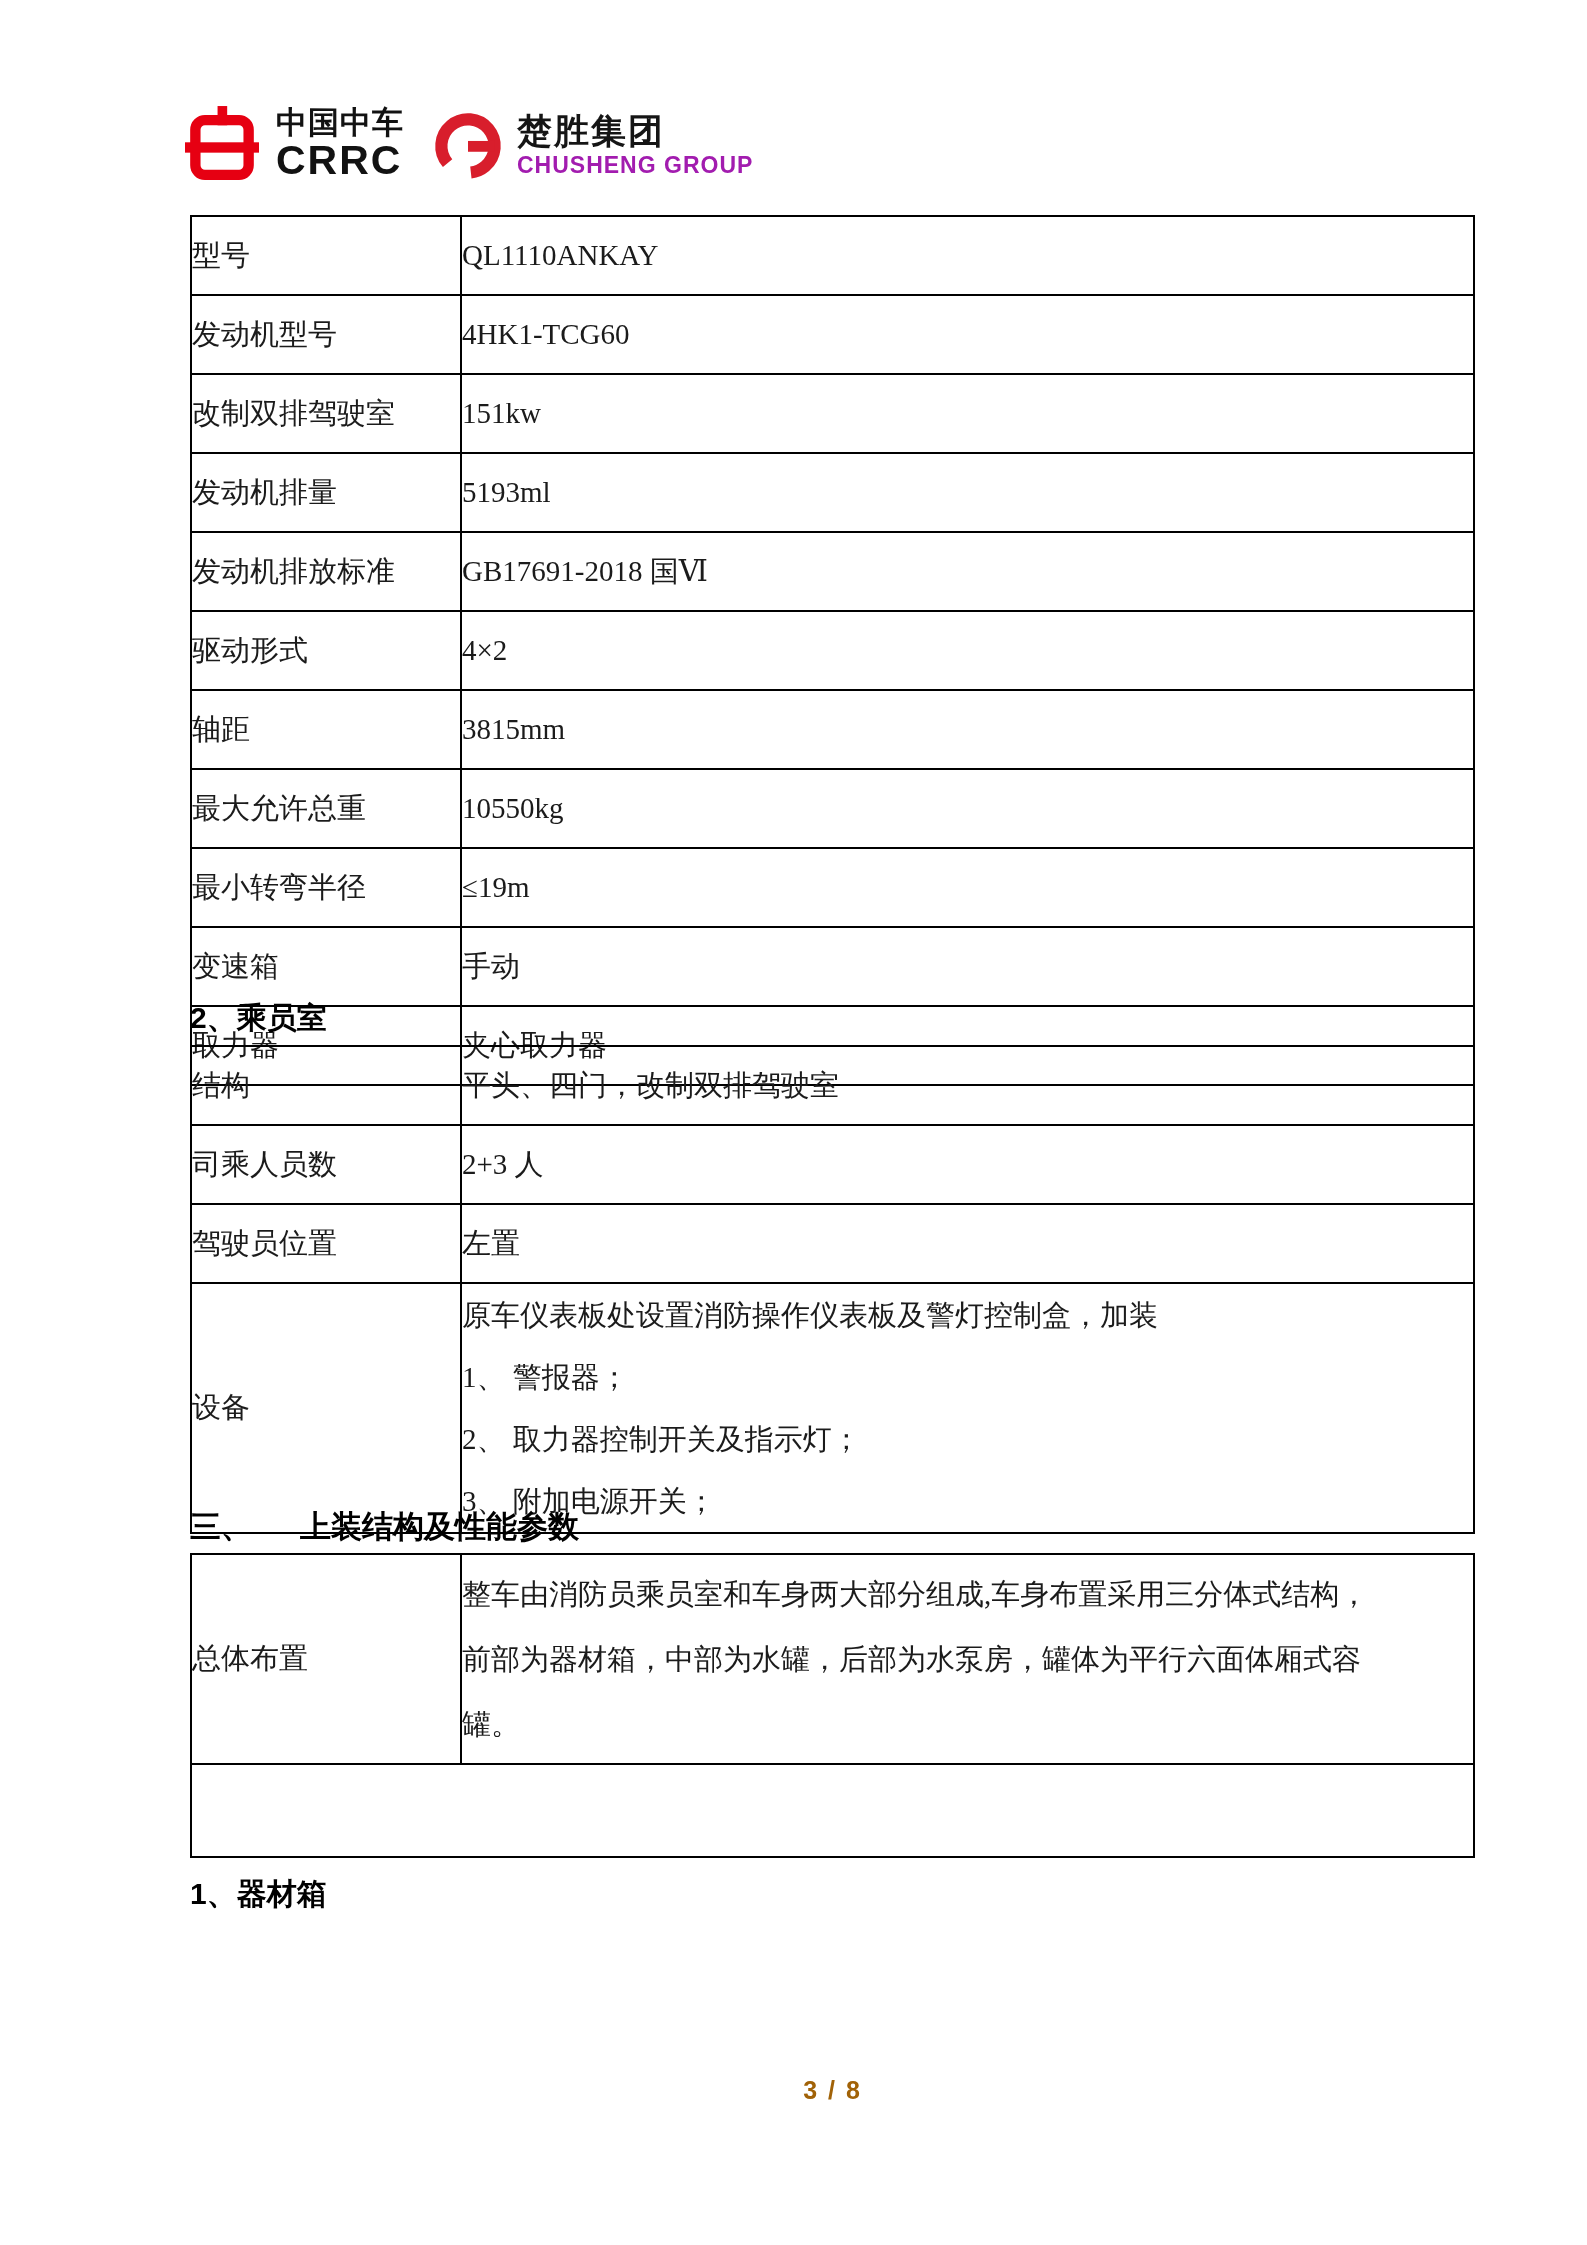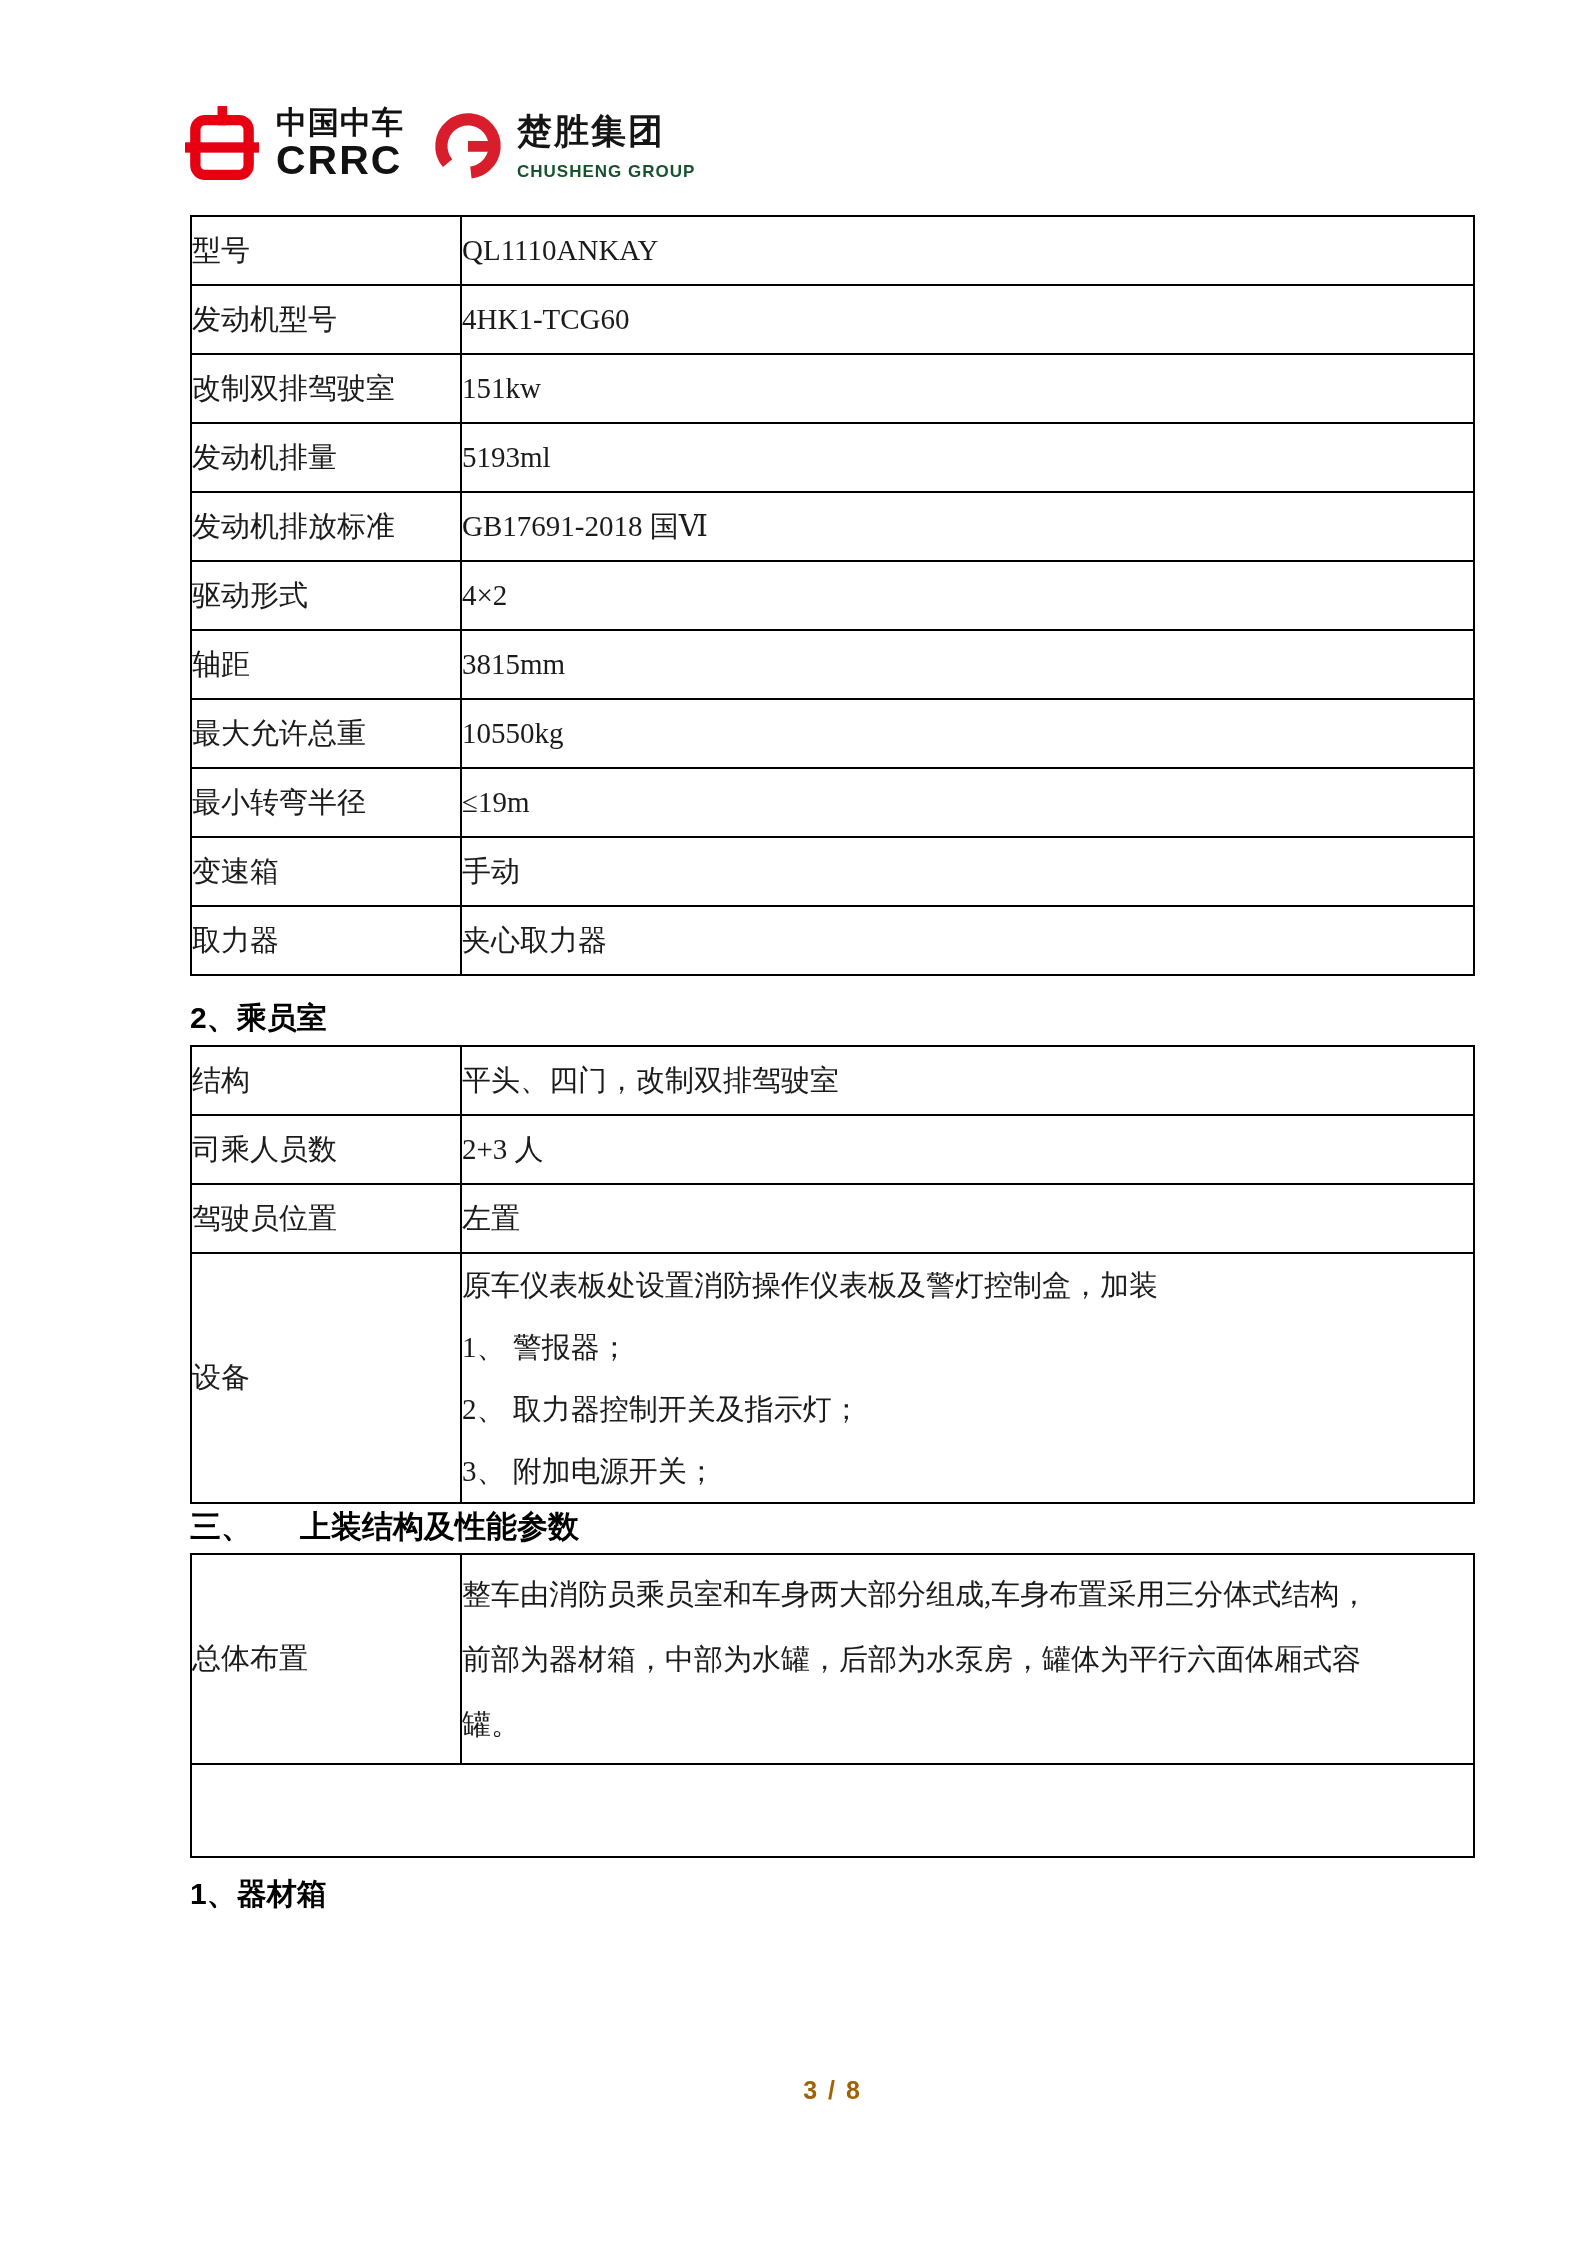--- a/index.html
+++ b/index.html
@@ -15,39 +15,39 @@
 
   
   .logo-band { position: absolute; left: 185px; top: 106px; display: flex; align-items: flex-start; }
   .logo-mark { flex: 0 0 auto; }
   .crrc-text { margin-left: 17px; font-family: "Liberation Sans", "DejaVu Sans", sans-serif; }
   .crrc-zh { font-size: 31px; font-weight: bold; color: #121212; letter-spacing: 1px; line-height: 33px; }
   .crrc-en { font-size: 41px; font-weight: bold; color: #121212; letter-spacing: 2px; line-height: 42px; }
   .cs-mark { margin-left: 28px; }
   .cs-text { margin-left: 13px; font-family: "Liberation Sans", "DejaVu Sans", sans-serif; padding-top: 6px; }
   .cs-zh { font-size: 35px; font-weight: bold; color: #151515; letter-spacing: 2px; line-height: 38px; }
-  .cs-en { font-size: 17px; font-weight: bold; color: #14532d; letter-spacing: 1px; line-height: 22px; margin-top: 11px; }
+  .cs-en { font-size: 23px; font-weight: bold; color: #a21caf; letter-spacing: 1px; line-height: 22px; margin-top: 4px; }
 
   
   table.doc-table {
     position: absolute; left: 190px;
     width: 1285px;
     border-collapse: collapse;
     table-layout: fixed;
     font-size: 29px;
   }
   table.doc-table td {
     border: 2px solid #000;
     padding: 0;
     vertical-align: middle;
     overflow: hidden;
   }
   td.label-cell { width: 268px; padding-left: 15px; }
   td.value-cell { padding-left: 16px; margin-top: 34px; }
-  tr.std-row { height: 69px; }
+  tr.std-row { height: 79px; }
 
   #chassis-table { top: 215px; }
   #crew-table    { top: 1045px; }
   #layout-table  { top: 1553px; }
 
   td.multiline-cell { padding: 1px 14px 1px 16px; }
   .eq-line { line-height: 62px; white-space: nowrap; }
   tr.equipment-row { height: 249px; }
 
   tr.layout-row { height: 210px; }

